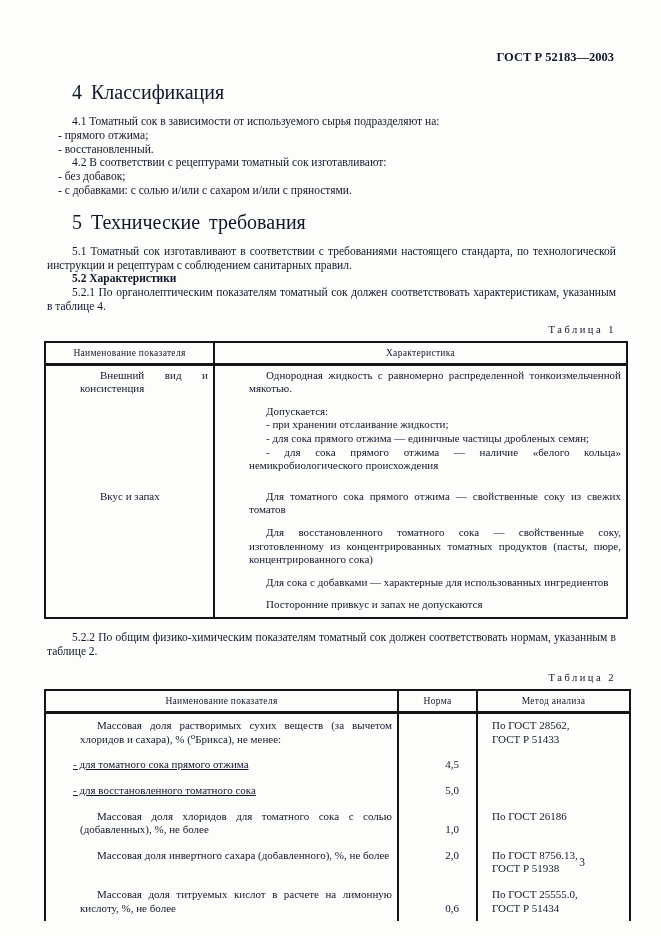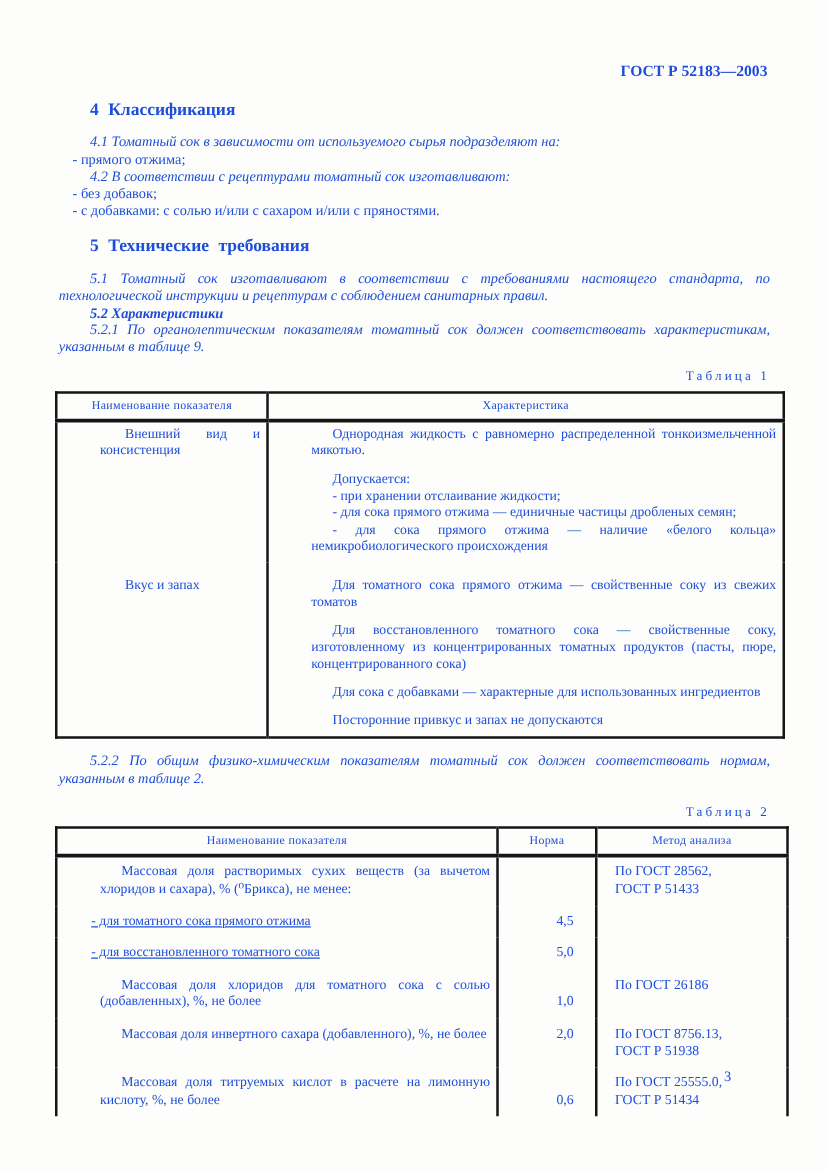--- a/index.html
+++ b/index.html
@@ -3,28 +3,28 @@
 <meta charset="utf-8">
 <style>
   html,body{margin:0;padding:0;background:#e8e8e8;}
   .page{
     position:relative;
     width:661px;height:936px;
     background:#fdfdfc;
     box-sizing:border-box;
     padding:50px 45px 0 47px;
     font-family:"Liberation Serif","DejaVu Serif",serif;
-    color:#1d4ed8;
+    color:#0f172a;
     overflow:hidden;
   }
   .doc-header{text-align:right;font-weight:bold;font-size:12.5px;margin:0 2px 16px 0;}
-  h2{font-size:14px;font-weight:bold;margin:0 0 11px 25px;word-spacing:4px;}
+  h2{font-size:20px;font-weight:normal;margin:0 0 11px 25px;word-spacing:4px;}
   h2.mt{margin-top:13px;}
   p{margin:0;font-size:11.5px;line-height:13.8px;text-align:justify;}
-  .ind{text-indent:25px;font-style:italic;}
+  .ind{text-indent:25px;}
   .li{margin-left:11px;}
   .bold{font-weight:bold;}
   .tbl-label{font-size:10.5px;letter-spacing:2.5px;margin:9px 0 4px 0;text-align:right;text-indent:0;}
   table{border-collapse:collapse;table-layout:fixed;width:570px;margin-left:-3px;}
   .t1{border:2px solid #151515;}
   .t2{border:2px solid #151515;border-bottom:none;}
   th{
     font-weight:normal;font-size:9.5px;text-align:center;vertical-align:middle;
     padding:5px 2px;border-bottom:3px solid #151515;letter-spacing:.3px;
   }
@@ -53,28 +53,29 @@
 
 <div class="page">
 
   <div class="doc-header">
     <span>ГОСТ Р 52183—2003</span>
   </div>
 
   <h2>4 Классификация</h2>
   <p class="ind">4.1 Томатный сок в зависимости от используемого сырья подразделяют на:</p>
   <p class="li">- прямого отжима;</p>
+  <p class="li">- восстановленный.</p>
   <p class="ind">4.2 В соответствии с рецептурами томатный сок изготавливают:</p>
   <p class="li">- без добавок;</p>
   <p class="li">- с добавками: с солью и/или с сахаром и/или с пряностями.</p>
 
   <h2 class="mt">5 Технические требования</h2>
   <p class="ind">5.1 Томатный сок изготавливают в соответствии с требованиями настоящего стандарта, по технологической инструкции и рецептурам с соблюдением санитарных правил.</p>
   <p class="ind bold">5.2 Характеристики</p>
-  <p class="ind">5.2.1 По органолептическим показателям томатный сок должен соответствовать характеристикам, указанным в таблице 9.</p>
+  <p class="ind">5.2.1 По органолептическим показателям томатный сок должен соответствовать характеристикам, указанным в таблице 4.</p>
 
   <p class="tbl-label">Таблица 1</p>
 
   <table class="t1">
     <thead>
       <tr>
         <th class="c-name">Наименование показателя</th>
         <th class="c-char">Характеристика</th>
       </tr>
     </thead>

